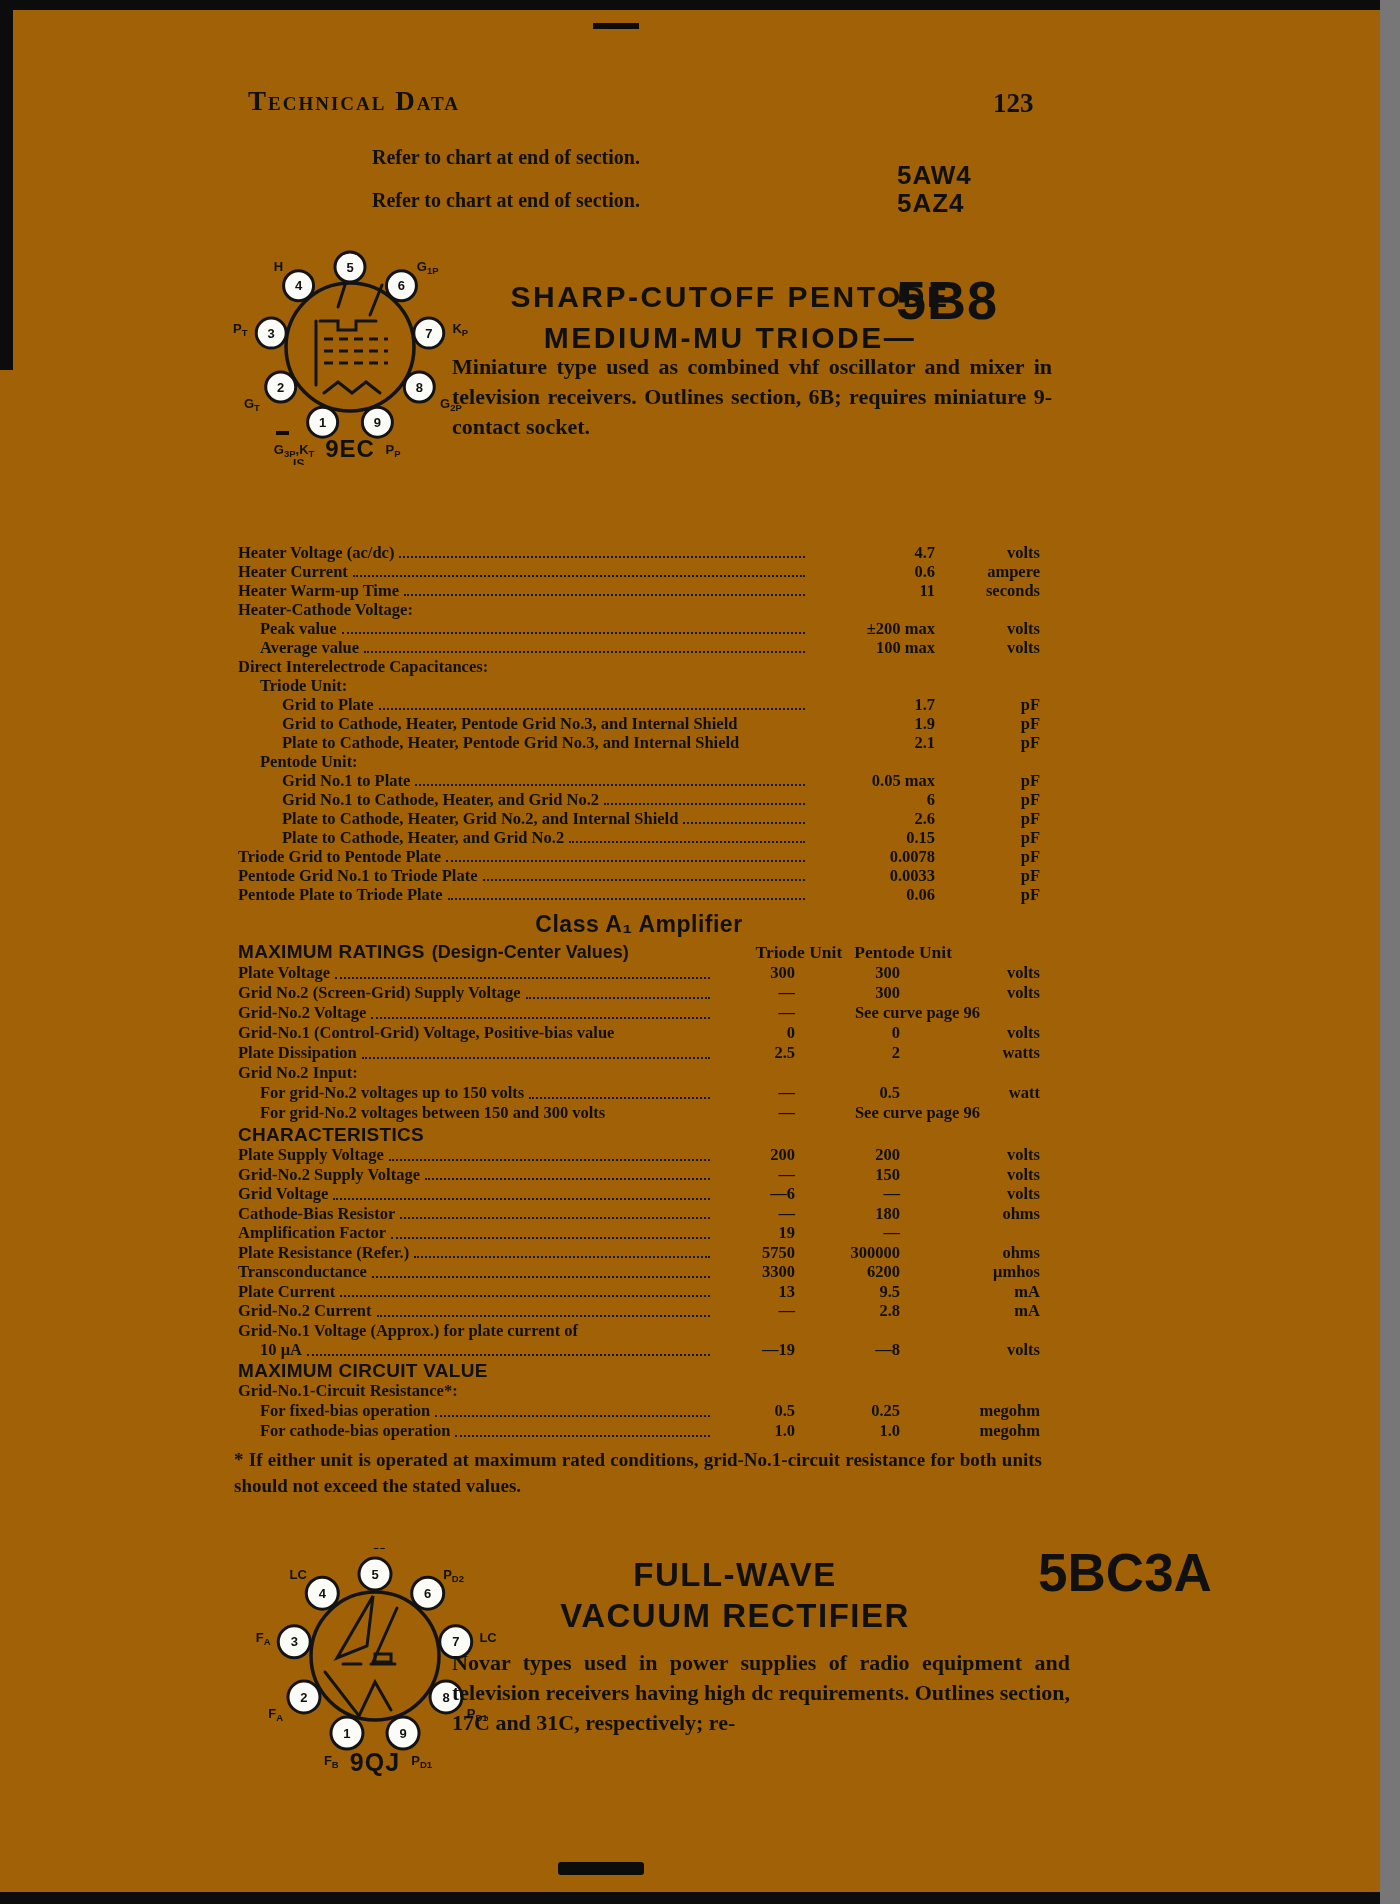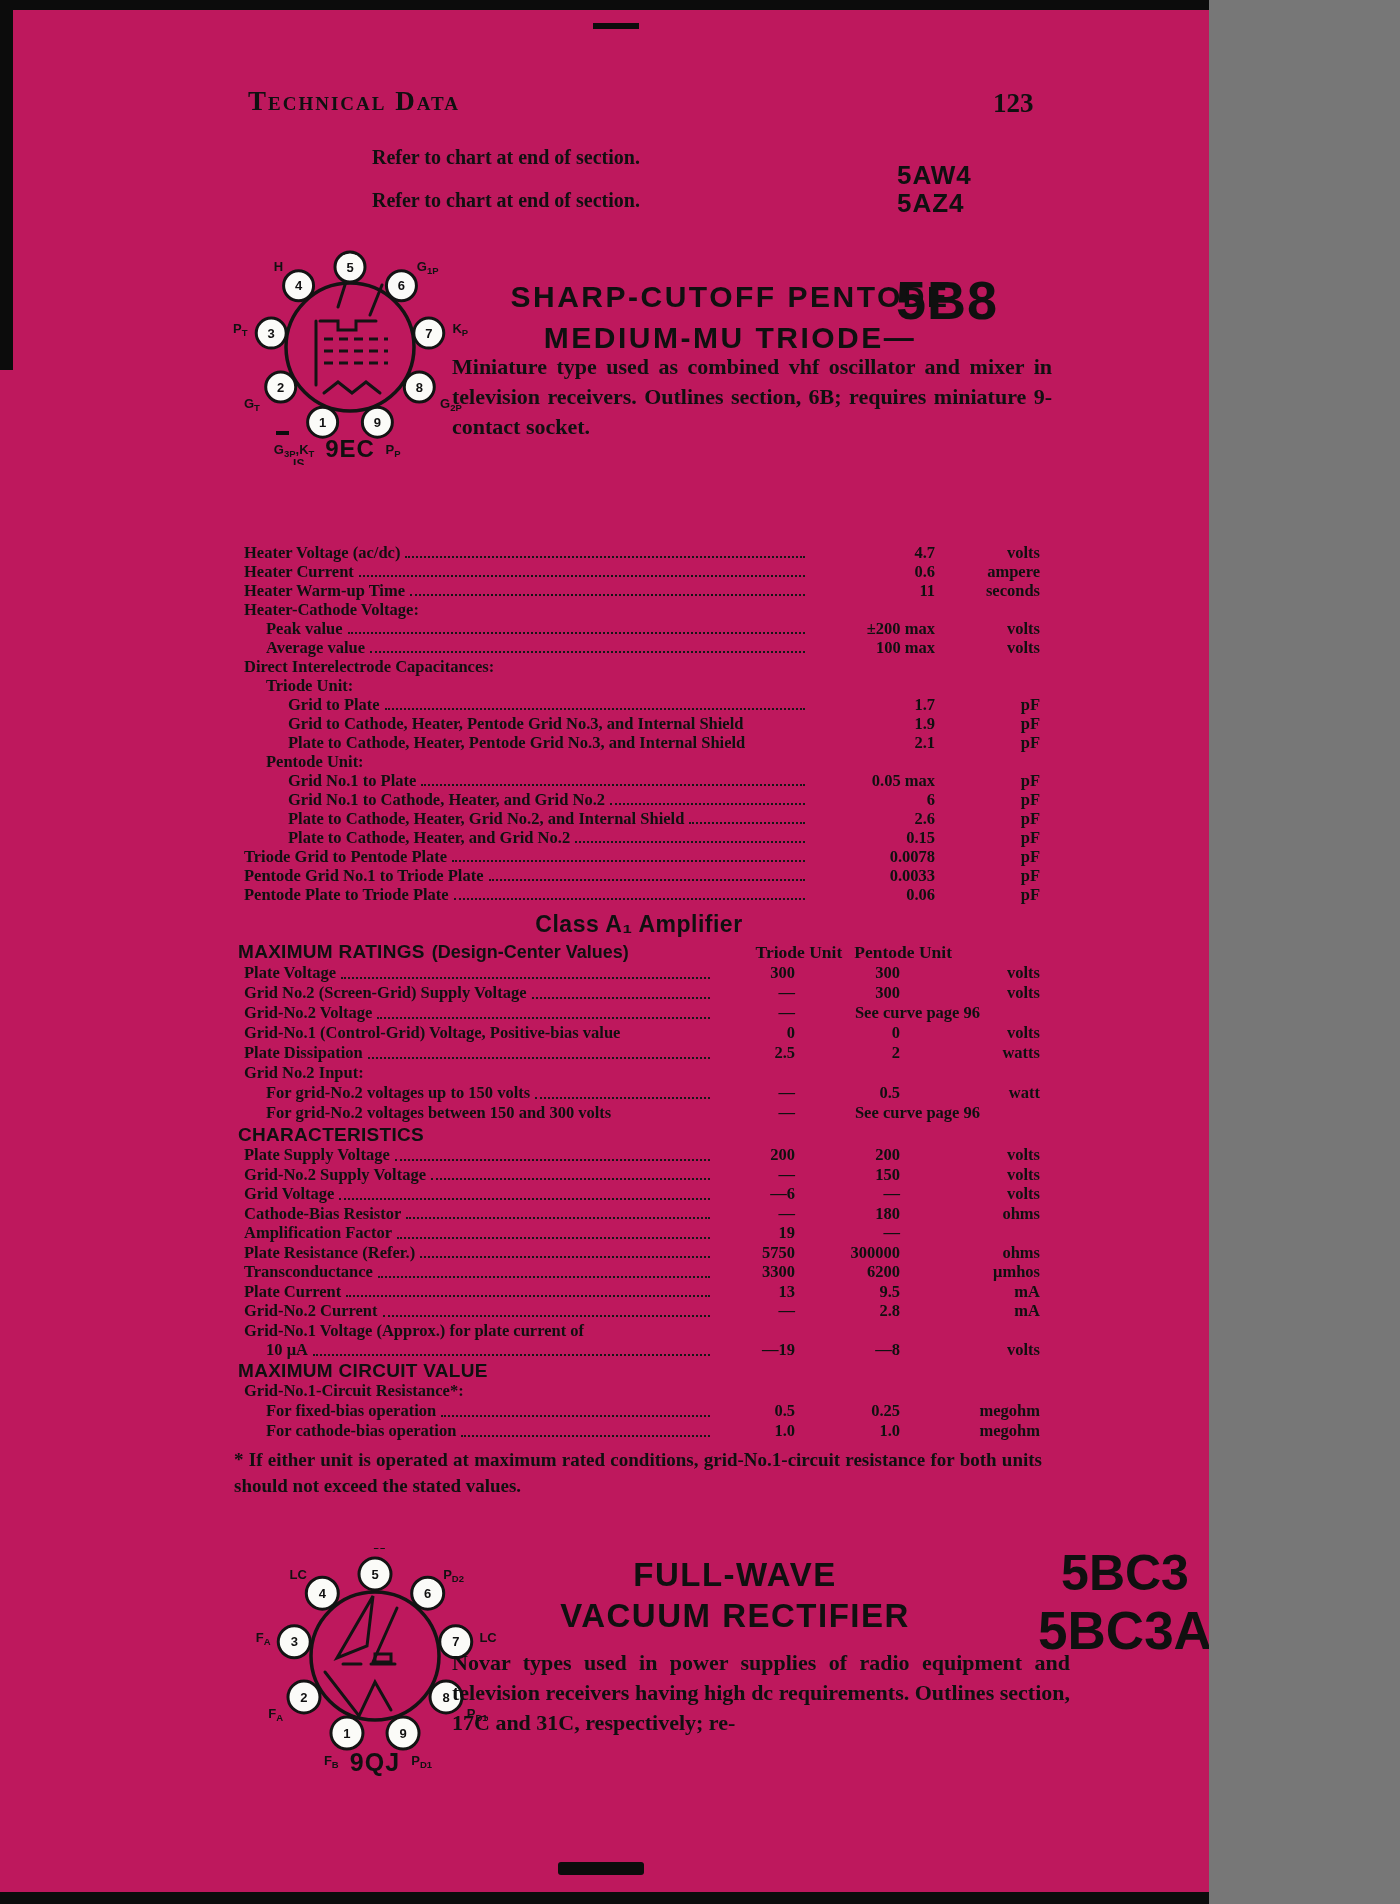--- a/index.html
+++ b/index.html
@@ -1,35 +1,35 @@
 <!DOCTYPE html>
 <html><head>
 <meta charset="utf-8">
 <style>
   html,body{margin:0;padding:0;background:#777;}
-  .page{position:relative;width:1209px;height:1904px;background:#be185d;overflow:hidden;
+  .page{position:relative;width:1380px;height:1904px;background:#a16207;overflow:hidden;
         font-family:"Liberation Serif",serif;color:#101010;}
   .abs{position:absolute;}
   
   .bar{position:absolute;background:#0c0c0c;}
   
   .tech{font:600 27px "Liberation Serif",serif;font-variant:small-caps;letter-spacing:2px;}
   .pagenum{font:bold 27px "Liberation Serif",serif;}
   
   .refer{font:bold 20px "Liberation Serif",serif;}
   .tubetag{font:bold 26px "Liberation Sans",sans-serif;letter-spacing:1px;}
   
   .bigtitle{font:bold 30px "Liberation Sans",sans-serif;letter-spacing:2.5px;text-align:center;line-height:41px;}
   .tubename{font:bold 54px "Liberation Sans",sans-serif;letter-spacing:1px;}
   .tubename2{font:bold 50px "Liberation Sans",sans-serif;line-height:58px;text-align:center;}
   .tubename2 .l2{font-size:53px;}
   .para{font:600 22px "Liberation Serif",serif;text-align:justify;line-height:30px;}
   
   .spec{width:802px;}
-  .srow{display:flex;align-items:baseline;height:19px;font:600 16.5px "Liberation Serif",serif;white-space:nowrap;margin-left:6px;}
+  .srow{display:flex;align-items:baseline;height:19px;font:600 16.5px "Liberation Serif",serif;white-space:nowrap;}
   .two .srow{height:20px;}
   .chars .srow{height:19.5px;}
   .slbl{flex:0 0 auto;}
   .dots{flex:1 1 16px;margin:0 5px 4px;border-bottom:2.5px dotted #161616;align-self:flex-end;min-width:14px;}
   .spacer{flex:1 1 0;}
   .val{width:125px;text-align:right;flex:0 0 auto;}
   .unit{width:105px;text-align:right;flex:0 0 auto;}
   .two .unit{width:140px;}
   .tval{width:80px;text-align:right;flex:0 0 auto;}
   .pval{width:105px;text-align:right;flex:0 0 auto;}
@@ -493,19 +493,18 @@
         </g>
       </svg>
     <div class="caption" style="top:200px;">9QJ</div>
   </div>
 
   <div class="abs bigtitle" style="left:520px;top:1554px;width:430px;font-size:33px;line-height:41px;letter-spacing:1.5px;">
     <div>FULL-WAVE</div>
     <div>VACUUM RECTIFIER</div>
   </div>
   <div class="abs tubename2" style="left:1020px;top:1544px;width:210px;">
-    <div>5BC3</div>
     <div class="l2">5BC3A</div>
   </div>
 
   <div class="abs para" style="left:452px;top:1648px;width:618px;">Novar types used in power supplies of radio equipment and television receivers having high dc requirements. Outlines section, 17C and 31C, respectively; re-</div>
 
 </div>
 
 </body></html>

